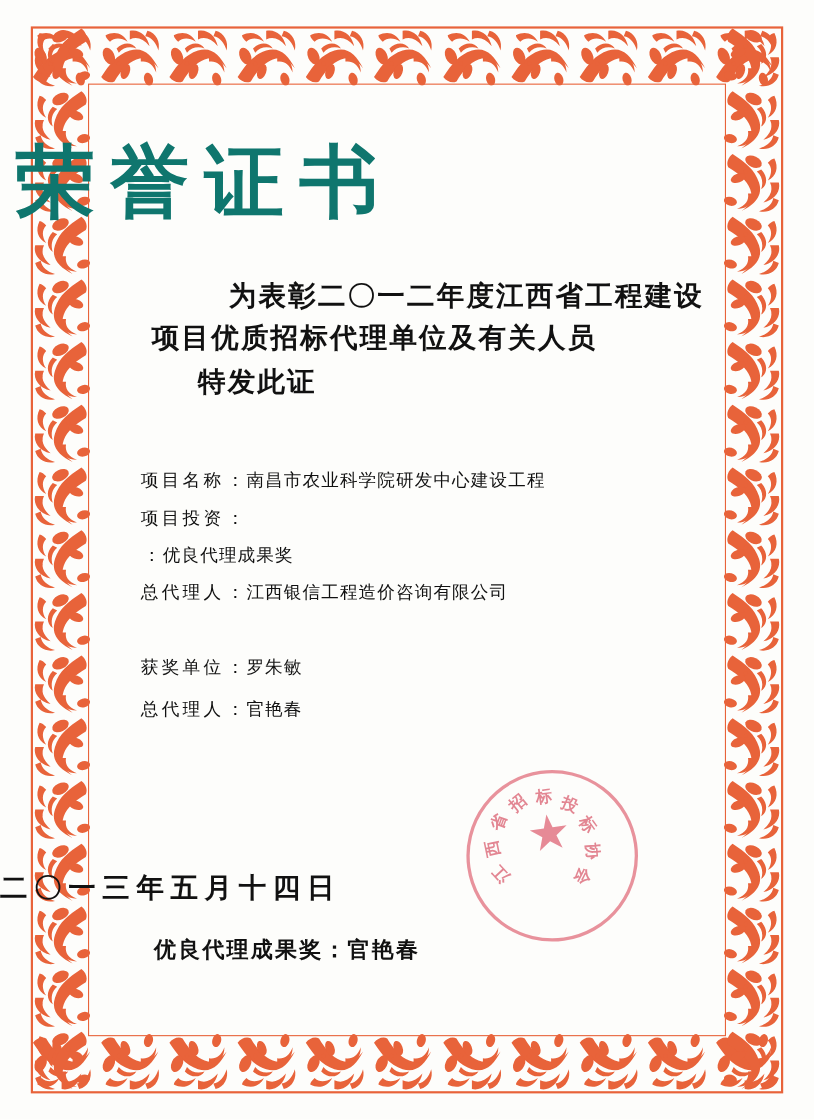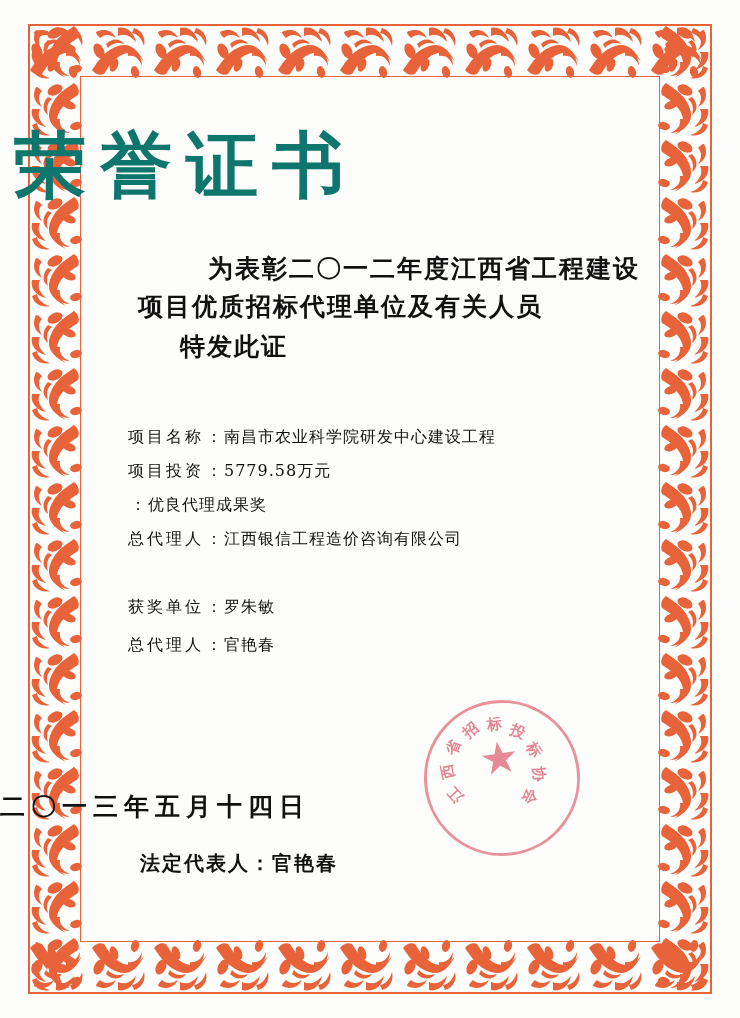--- a/index.html
+++ b/index.html
@@ -1151,21 +1151,20 @@
 
   <div class="fields">
     <div class="field-row">
       <span class="field-label">项目名称</span>
       <span class="field-colon">：</span>
       <span class="field-value">南昌市农业科学院研发中心建设工程</span>
     </div>
     <div class="field-row">
       <span class="field-label">项目投资</span>
       <span class="field-colon">：</span>
-      <span class="field-value">5779.58万元</span>
     </div>
     <div class="field-row">
       <span class="field-colon">：</span>
       <span class="field-value">优良代理成果奖</span>
     </div>
     <div class="field-row">
       <span class="field-label">总代理人</span>
       <span class="field-colon">：</span>
       <span class="field-value">江西银信工程造价咨询有限公司</span>
     </div>
@@ -1197,16 +1196,16 @@
         <span class="seal-char" style="transform: translate(44.23421039160557px, 30.973127562956474px) translate(-50%,-50%) rotate(125deg);">会</span>
       </div>
     <div class="seal-inner-star">
       <span class="seal-star-glyph">★</span>
     </div>
   </div>
 
   <div class="date-line">二〇一三年五月十四日</div>
 
   <div class="footnotes">
-    <div class="foot-row">法定代表人：官艳春</div>
+    <div class="foot-row">优良代理成果奖：官艳春</div>
   </div>
 
 </div>
 
 </body></html>

